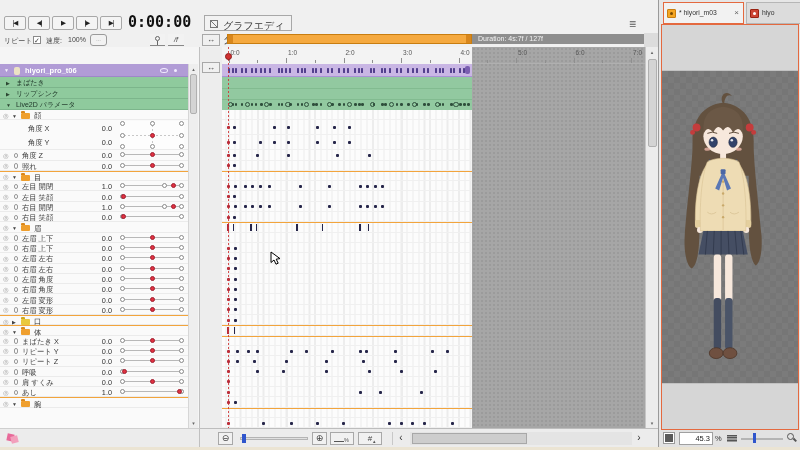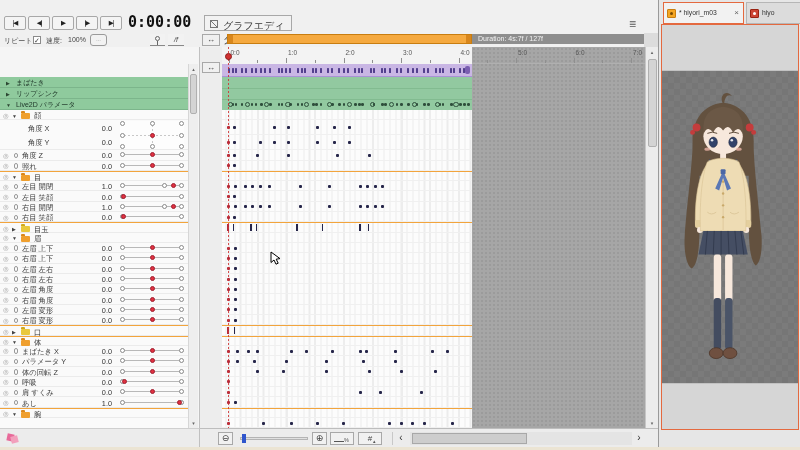--- a/index.html
+++ b/index.html
@@ -207,20 +207,27 @@
   <div class="abs" id="workbar">
     <span class="wh" style="left:0"></span>
     <span class="wh" style="right:0"></span>
   </div>
   <div class="abs" id="duration-bar">
     <span>Duration: 4s:7f / 127f</span>
   </div>
   <div class="abs" id="hdr-corner"></div>
 
   <div class="abs" id="left-panel">
+    <div class="abs" id="purple-header">
+      <span class="caret">▼</span>
+      <span class="lamp"></span>
+      <span class="mname">hiyori_pro_t06</span>
+      <span class="eye"></span>
+      <span class="pdot"></span>
+    </div>
     <div class="abs grow-green" style="top:30px">
       <span class="caret">▶</span>
       <span class="glabel">まばたき</span>
     </div>
     <div class="abs grow-green" style="top:41px">
       <span class="caret">▶</span>
       <span class="glabel">リップシンク</span>
     </div>
     <div class="abs grow-green" style="top:52px">
       <span class="caret">▼</span>
@@ -325,26 +332,20 @@
           <div class="lnk"></div>
           <div class="pname">右目 笑顔</div>
           <div class="pval">0.0</div>
           <div class="slider">
             <div class="strack"></div>
             <div class="sdot" style="left: 0px;"></div>
             <div class="sdot" style="left: 59px;"></div>
             <div class="sred" style="left: 1.18px;"></div>
           </div>
         </div>
-        <div class="prow otop">
-          <div class="tgt">◎</div>
-          <div class="caret">▶</div>
-          <div class="folder-ic closed"></div>
-          <div class="fname">目玉</div>
-        </div>
         <div class="prow">
           <div class="tgt">◎</div>
           <div class="caret">▼</div>
           <div class="folder-ic"></div>
           <div class="fname">眉</div>
         </div>
         <div class="prow">
           <div class="tgt">◎</div>
           <div class="lnk"></div>
           <div class="pname">左眉 上下</div>
@@ -460,33 +461,33 @@
           <div class="slider">
             <div class="strack"></div>
             <div class="sdot" style="left: 0px;"></div>
             <div class="sdot" style="left: 59px;"></div>
             <div class="sred" style="left: 29.5px;"></div>
           </div>
         </div>
         <div class="prow">
           <div class="tgt">◎</div>
           <div class="lnk"></div>
-          <div class="pname">パラメータ Y</div>
-          <div class="pval">0.0</div>
-          <div class="slider">
-            <div class="strack"></div>
-            <div class="sdot" style="left: 0px;"></div>
-            <div class="sdot" style="left: 59px;"></div>
-            <div class="sred" style="left: 29.5px;"></div>
-          </div>
-        </div>
-        <div class="prow">
-          <div class="tgt">◎</div>
-          <div class="lnk"></div>
-          <div class="pname">体の回転 Z</div>
+          <div class="pname">リピート Y</div>
+          <div class="pval">0.0</div>
+          <div class="slider">
+            <div class="strack"></div>
+            <div class="sdot" style="left: 0px;"></div>
+            <div class="sdot" style="left: 59px;"></div>
+            <div class="sred" style="left: 29.5px;"></div>
+          </div>
+        </div>
+        <div class="prow">
+          <div class="tgt">◎</div>
+          <div class="lnk"></div>
+          <div class="pname">リピート Z</div>
           <div class="pval">0.0</div>
           <div class="slider">
             <div class="strack"></div>
             <div class="sdot" style="left: 0px;"></div>
             <div class="sdot" style="left: 59px;"></div>
             <div class="sred" style="left: 29.5px;"></div>
           </div>
         </div>
         <div class="prow">
           <div class="tgt">◎</div>
@@ -1008,16 +1009,25 @@
 
           <rect x="52.5" y="228" width="7.5" height="52" rx="3" fill="#434c60"></rect>
           <rect x="64" y="228" width="7.5" height="52" rx="3" fill="#4a5468"></rect>
 
           <ellipse cx="55" cy="284" rx="7" ry="5.5" fill="#6f5040" stroke="#4e3527" stroke-width="0.8"></ellipse>
           <ellipse cx="69" cy="284" rx="7" ry="5.5" fill="#6f5040" stroke="#4e3527" stroke-width="0.8"></ellipse>
         </svg>
       </div>
       <div id="vp-bottom"></div>
     </div>
+    <div id="rp-bottom">
+      <div id="rp-swatch"></div>
+      <div id="rp-zoom-box">45.3</div>
+      <div id="rp-pct">%</div>
+      <div id="rp-mini"></div>
+      <div id="rp-slider-track"></div>
+      <div id="rp-slider-thumb"></div>
+      <div class="mag" style="left:128px;top:3px"></div>
+    </div>
   </div>
 
   <div class="abs" id="status-strip"></div>
 </div>
 
 </body></html>

